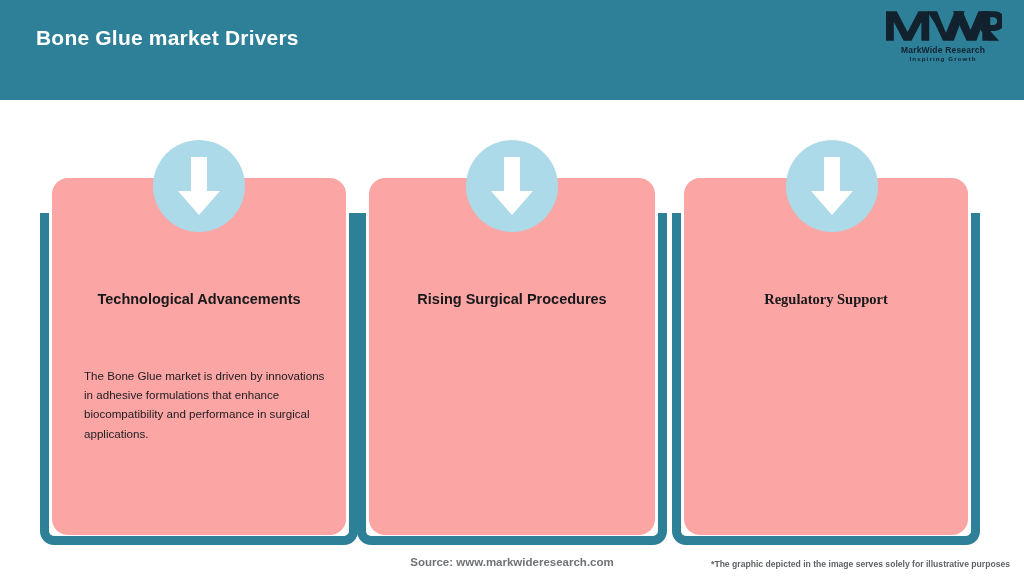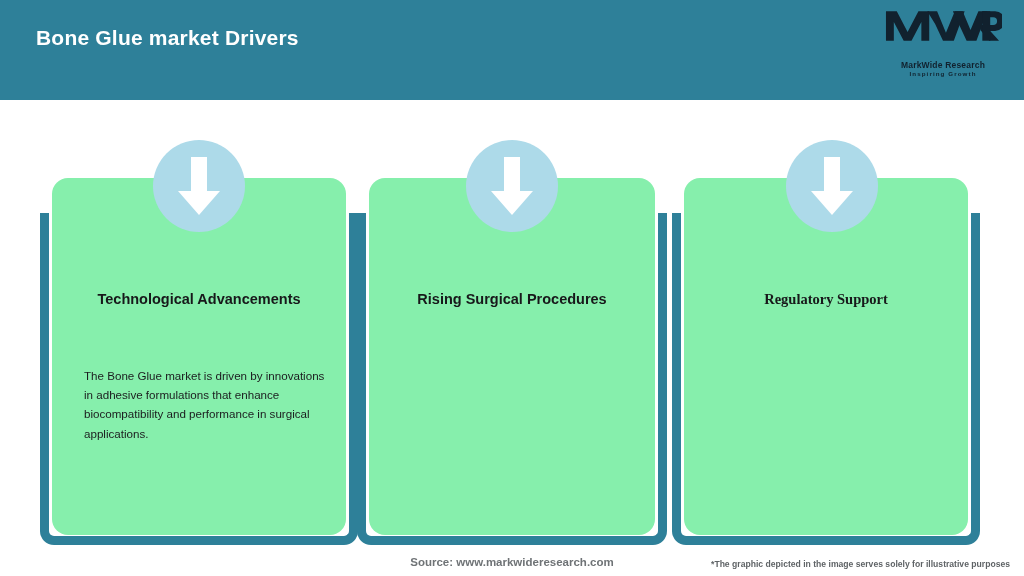--- a/index.html
+++ b/index.html
@@ -54,21 +54,21 @@
     width: 100%;
     height: 34px;
   }
   .logo-name {
     display: block;
     font-size: 8.5px;
     font-weight: bold;
     color: #11212e;
     letter-spacing: 0.2px;
     line-height: 10px;
-    margin-top: 18px;
+    margin-top: 3px;
   }
   .logo-tag {
     display: block;
     font-size: 6.2px;
     font-weight: bold;
     color: #11212e;
     letter-spacing: 1.1px;
     line-height: 8px;
   }
 
@@ -90,21 +90,21 @@
     left: 0;
     bottom: 0;
     border: 9px solid #2e8099;
     border-top: none;
     border-bottom-left-radius: 14px;
     border-bottom-right-radius: 14px;
     box-sizing: border-box;
   }
   .card {
     position: absolute;
-    background: #86efac;
+    background: #fca5a5;
     border-radius: 16px;
     box-sizing: border-box;
   }
   .card-title {
     position: absolute;
     left: 10px;
     right: 10px;
     top: 112px;
     text-align: center;
     font-size: 14.5px;

